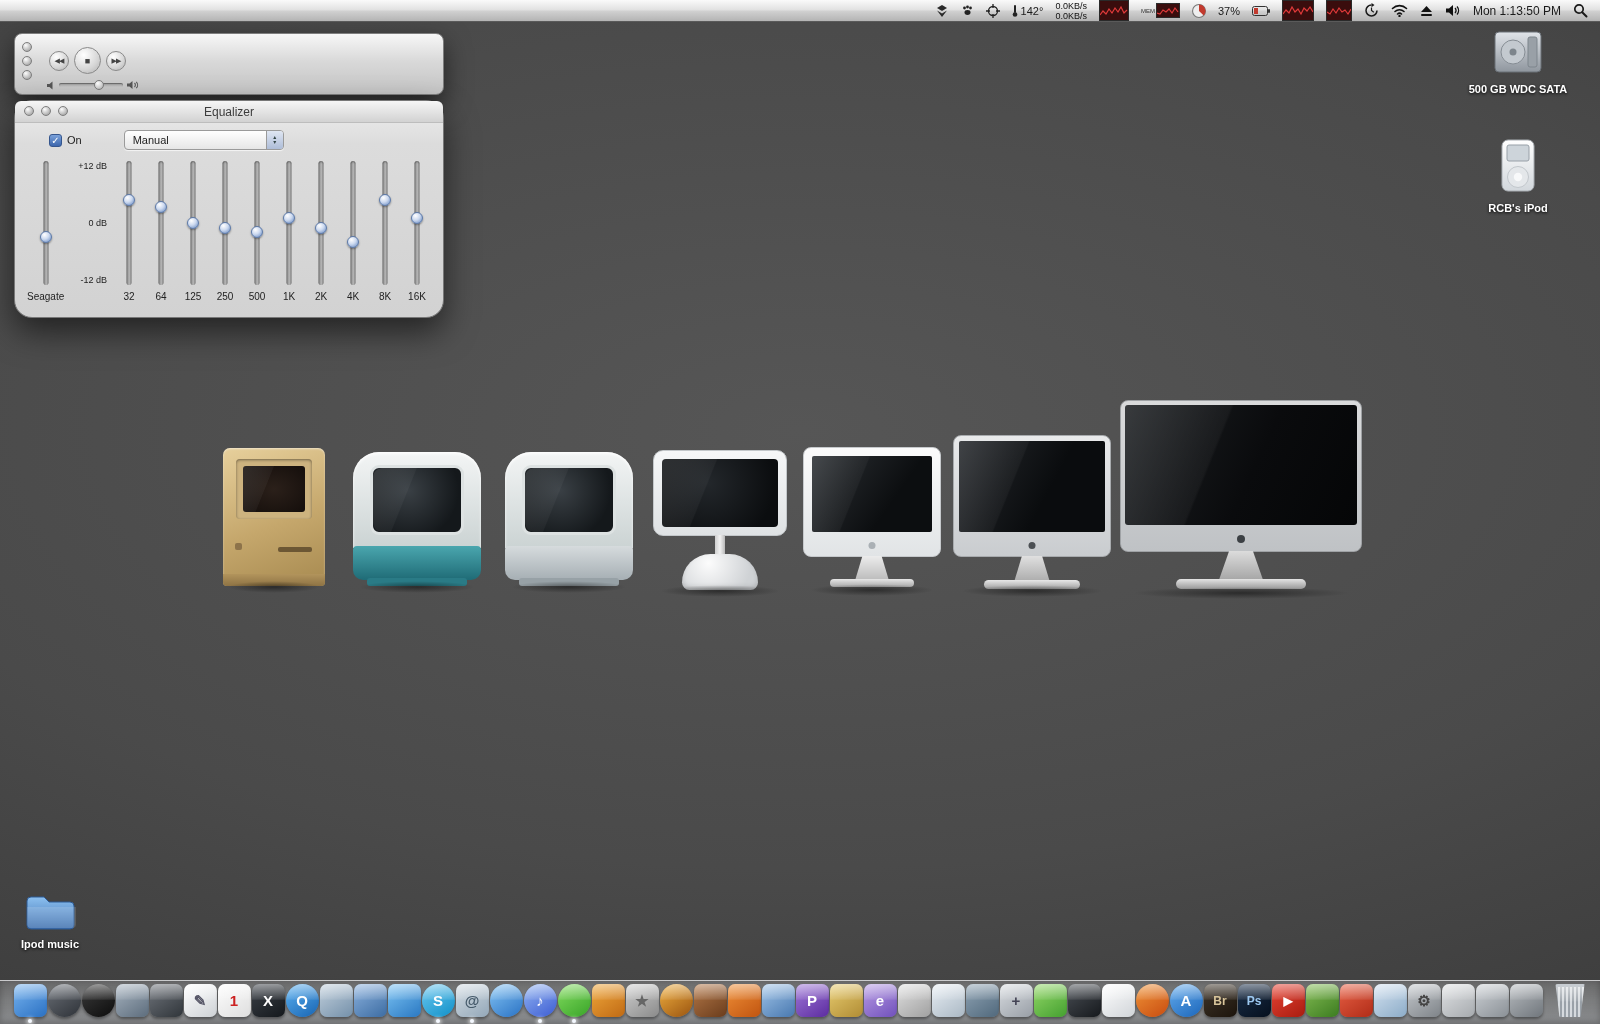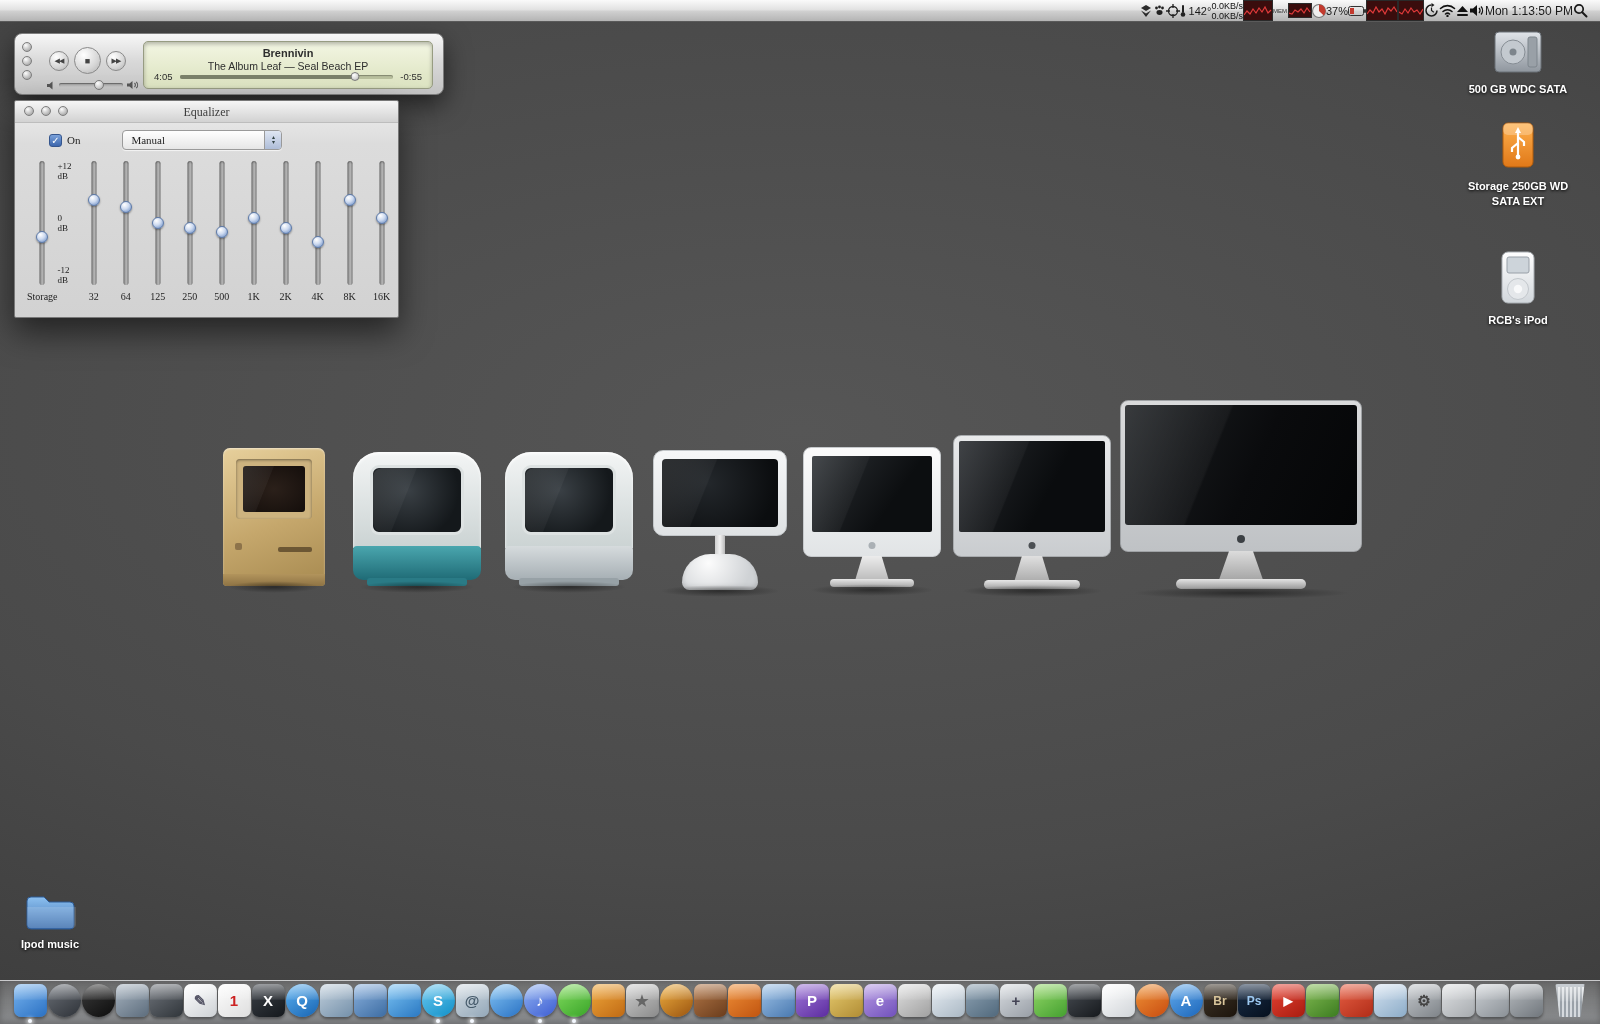--- a/index.html
+++ b/index.html
@@ -9,21 +9,21 @@
     background: radial-gradient(130% 95% at 50% 42%, #565656 0%, #4a4a4a 45%, #3c3c3c 75%, #2f2f2f 100%); }
 
   
   .menubar { position:absolute; top:0; left:0; right:0; height:22px; z-index:50;
     background: linear-gradient(#fafafa 0%, #e2e2e2 45%, #cfcfcf 55%, #b4b4b4 100%);
     border-bottom:1px solid #5a5a5a; display:flex; align-items:center; font-size:13px; color:#1a1a1a; }
   .mb-left { display:flex; align-items:center; height:100%; padding-left:12px; }
   .mb-apple { display:flex; align-items:center; padding:0 10px; height:100%; }
   .mb-app { font-weight:bold; padding:0 10px; }
   .mb-item { padding:0 10px; }
-  .mb-right { margin-left:auto; display:flex; align-items:center; height:100%; padding-right:12px;justify-content:space-between; }
+  .mb-right { margin-left:auto; display:flex; align-items:center; height:100%; gap:12px; padding-right:12px;justify-content:space-between; }
   .st { display:flex; align-items:center; height:100%; }
   .st svg { display:block; }
   .net2 { font-size:9px; line-height:10px; text-align:right; color:#111; }
   .tinylbl { font-size:6px; line-height:6px; color:#333; margin-right:1px; text-align:center; }
   .graphbox { background:#3a0d0d; border:1px solid #2a2a2a; }
   .clock { font-size:12px; white-space:nowrap; }
   .pct { font-size:11px; }
 
   
   .winbtn { width:10px; height:10px; border-radius:50%;
@@ -49,24 +49,24 @@
     box-shadow: inset 0 2px 4px rgba(0,0,0,0.28); color:#2e2e2e; }
   .lcd-title { margin-top:5px; text-align:center; font-size:11px; font-weight:bold; }
   .lcd-artist { margin-top:1px; text-align:center; font-size:10.5px; }
   .lcd-row { position:absolute; left:10px; right:10px; bottom:6px; display:flex; align-items:center; gap:7px; font-size:9.5px; }
   .prog-track { position:relative; flex:1; height:4px; border-radius:2px; background:#b9c09e; box-shadow:inset 0 1px 1px rgba(0,0,0,.3); }
   .prog-fill { position:absolute; left:0; top:0; bottom:0; border-radius:2px; background:#7b816a; }
   .prog-thumb { position:absolute; top:-3px; width:9px; height:9px; border-radius:50%; transform:translateX(-50%);
     background: radial-gradient(circle at 35% 30%, #fff, #d6d6d6 60%, #a0a0a0); border:1px solid #7d7d7d; }
 
   
-  .eq { position:absolute; left:14px; top:100px; width:385px; height:218px; z-index:40;
-    border-radius:2px; border:1px solid #787878;
+  .eq { position:absolute; left:14px; top:100px; width:430px; height:218px; z-index:40;
+    border-radius:18px; border:1px solid #787878;
     background: linear-gradient(#efefef, #dcdcdc 20%, #d2d2d2);
-    box-shadow: 0 14px 32px rgba(0,0,0,0.55); font-family: Liberation Serif, serif; }
+    box-shadow: 0 14px 32px rgba(0,0,0,0.55); }
   .eq-titlebar { position:relative; height:22px; border-radius:6px 6px 0 0;
     background: linear-gradient(#f6f6f6, #d2d2d2); border-bottom:1px solid #bdbdbd; }
   .eq-lights { position:absolute; left:9px; top:5px; display:flex; gap:7px; }
   .eq-title { text-align:center; line-height:22px; font-size:12px; color:#3c3c3c; }
   .eq-controls { position:absolute; left:0; right:0; top:28px; height:22px; display:flex; align-items:center; }
   .chk { width:13px; height:13px; border-radius:3px; margin-left:34px;
     background: linear-gradient(#7ba2da, #3c66ad); border:1px solid #35568e;
     color:#fff; font-size:10px; line-height:12px; text-align:center; }
   .chk-label { font-size:11px; margin-left:5px; color:#222; }
   .popup { position:relative; margin-left:42px; width:160px; height:20px; border-radius:4px;
@@ -425,32 +425,20 @@
         </svg>
       <div class="vol-track">
         <div class="vol-thumb" style="left: 62%;"></div>
       </div>
       <svg width="12" height="10" viewBox="0 0 12 10">
           <path d="M0 3.5 H2.5 L5.5 1 V9 L2.5 6.5 H0 Z" fill="#555"></path>
           <path d="M7.5 3 A2.7 2.7 0 0 1 7.5 7" fill="none" stroke="#555" stroke-width="1.1"></path>
           <path d="M9.3 1.8 A4.6 4.6 0 0 1 9.3 8.2" fill="none" stroke="#555" stroke-width="1.1"></path>
         </svg>
     </div>
-    <div class="lcd">
-      <div class="lcd-title">Brennivin</div>
-      <div class="lcd-artist">The Album Leaf — Seal Beach EP</div>
-      <div class="lcd-row">
-        <span>4:05</span>
-        <div class="prog-track">
-          <div class="prog-fill" style="width: 82%;"></div>
-          <div class="prog-thumb" style="left: 82%;"></div>
-        </div>
-        <span>-0:55</span>
-      </div>
-    </div>
   </div>
 
   <div class="eq">
     <div class="eq-titlebar">
       <div class="eq-lights">
         <div class="winbtn"></div>
         <div class="winbtn"></div>
         <div class="winbtn"></div>
       </div>
       <div class="eq-title">Equalizer</div>
@@ -465,21 +453,21 @@
             <span>▾</span>
           </div>
       </div>
     </div>
     <div class="eq-sliders">
       <div class="eq-col preamp">
           <div class="eq-trackwrap">
             <div class="eq-track"></div>
             <div class="eq-knob" style="top: 70px;"></div>
           </div>
-          <div class="eq-band-label">Storage</div>
+          <div class="eq-band-label">Seagate</div>
         </div>
       <div class="scale-col">
         <span>+12 dB</span>
         <span>0 dB</span>
         <span>-12 dB</span>
       </div>
       <div class="eq-bands" id="eq-bands">
           <div class="eq-col">
             <div class="eq-trackwrap">
               <div class="eq-track"></div>
@@ -556,30 +544,20 @@
 
   <div class="desk-col" id="drive-icons">
       <div class="desk-item">
         <div class="desk-ic"><svg width="52" height="44" viewBox="0 0 52 44">
             <rect x="3" y="2" width="46" height="40" rx="4" fill="url(#g-drive)" stroke="#6a7077"></rect>
             <circle cx="21" cy="22" r="12" fill="#c3c9cf" stroke="#868d94"></circle>
             <circle cx="21" cy="22" r="3.5" fill="#7d858c"></circle>
             <rect x="36" y="7" width="9" height="30" rx="2" fill="#99a0a7" stroke="#7d858c"></rect>
           </svg></div>
         <div class="desk-label">500 GB WDC SATA</div>
-      </div>
-      <div class="desk-item">
-        <div class="desk-ic"><svg width="46" height="50" viewBox="0 0 46 50">
-            <rect x="8" y="2" width="30" height="44" rx="5" fill="url(#g-usb)" stroke="#b05c0c"></rect>
-            <rect x="8" y="2" width="30" height="12" rx="5" fill="#ffffff" opacity="0.25"></rect>
-            <circle cx="23" cy="36" r="2.4" fill="#fff"></circle>
-            <path d="M23 34 V12 M23 16 l6 5 v4 M23 22 l-6 5 v4" stroke="#fff" stroke-width="2.2" fill="none"></path>
-            <path d="M20 12 h6 l-3 -6 z" fill="#fff"></path>
-          </svg></div>
-        <div class="desk-label">Storage 250GB WD SATA EXT</div>
       </div>
       <div class="desk-item gap">
         <div class="desk-ic"><svg width="40" height="54" viewBox="0 0 40 54">
             <rect x="4" y="1" width="32" height="51" rx="6" fill="url(#g-ipod)" stroke="#a9aeb3"></rect>
             <rect x="9" y="6" width="22" height="16" rx="2" fill="#cdd4da" stroke="#98a0a8"></rect>
             <circle cx="20" cy="38" r="10.5" fill="#e4e7ea" stroke="#c2c7cc"></circle>
             <circle cx="20" cy="38" r="4.2" fill="#f8f9fa"></circle>
           </svg></div>
         <div class="desk-label">RCB's iPod</div>
       </div>

